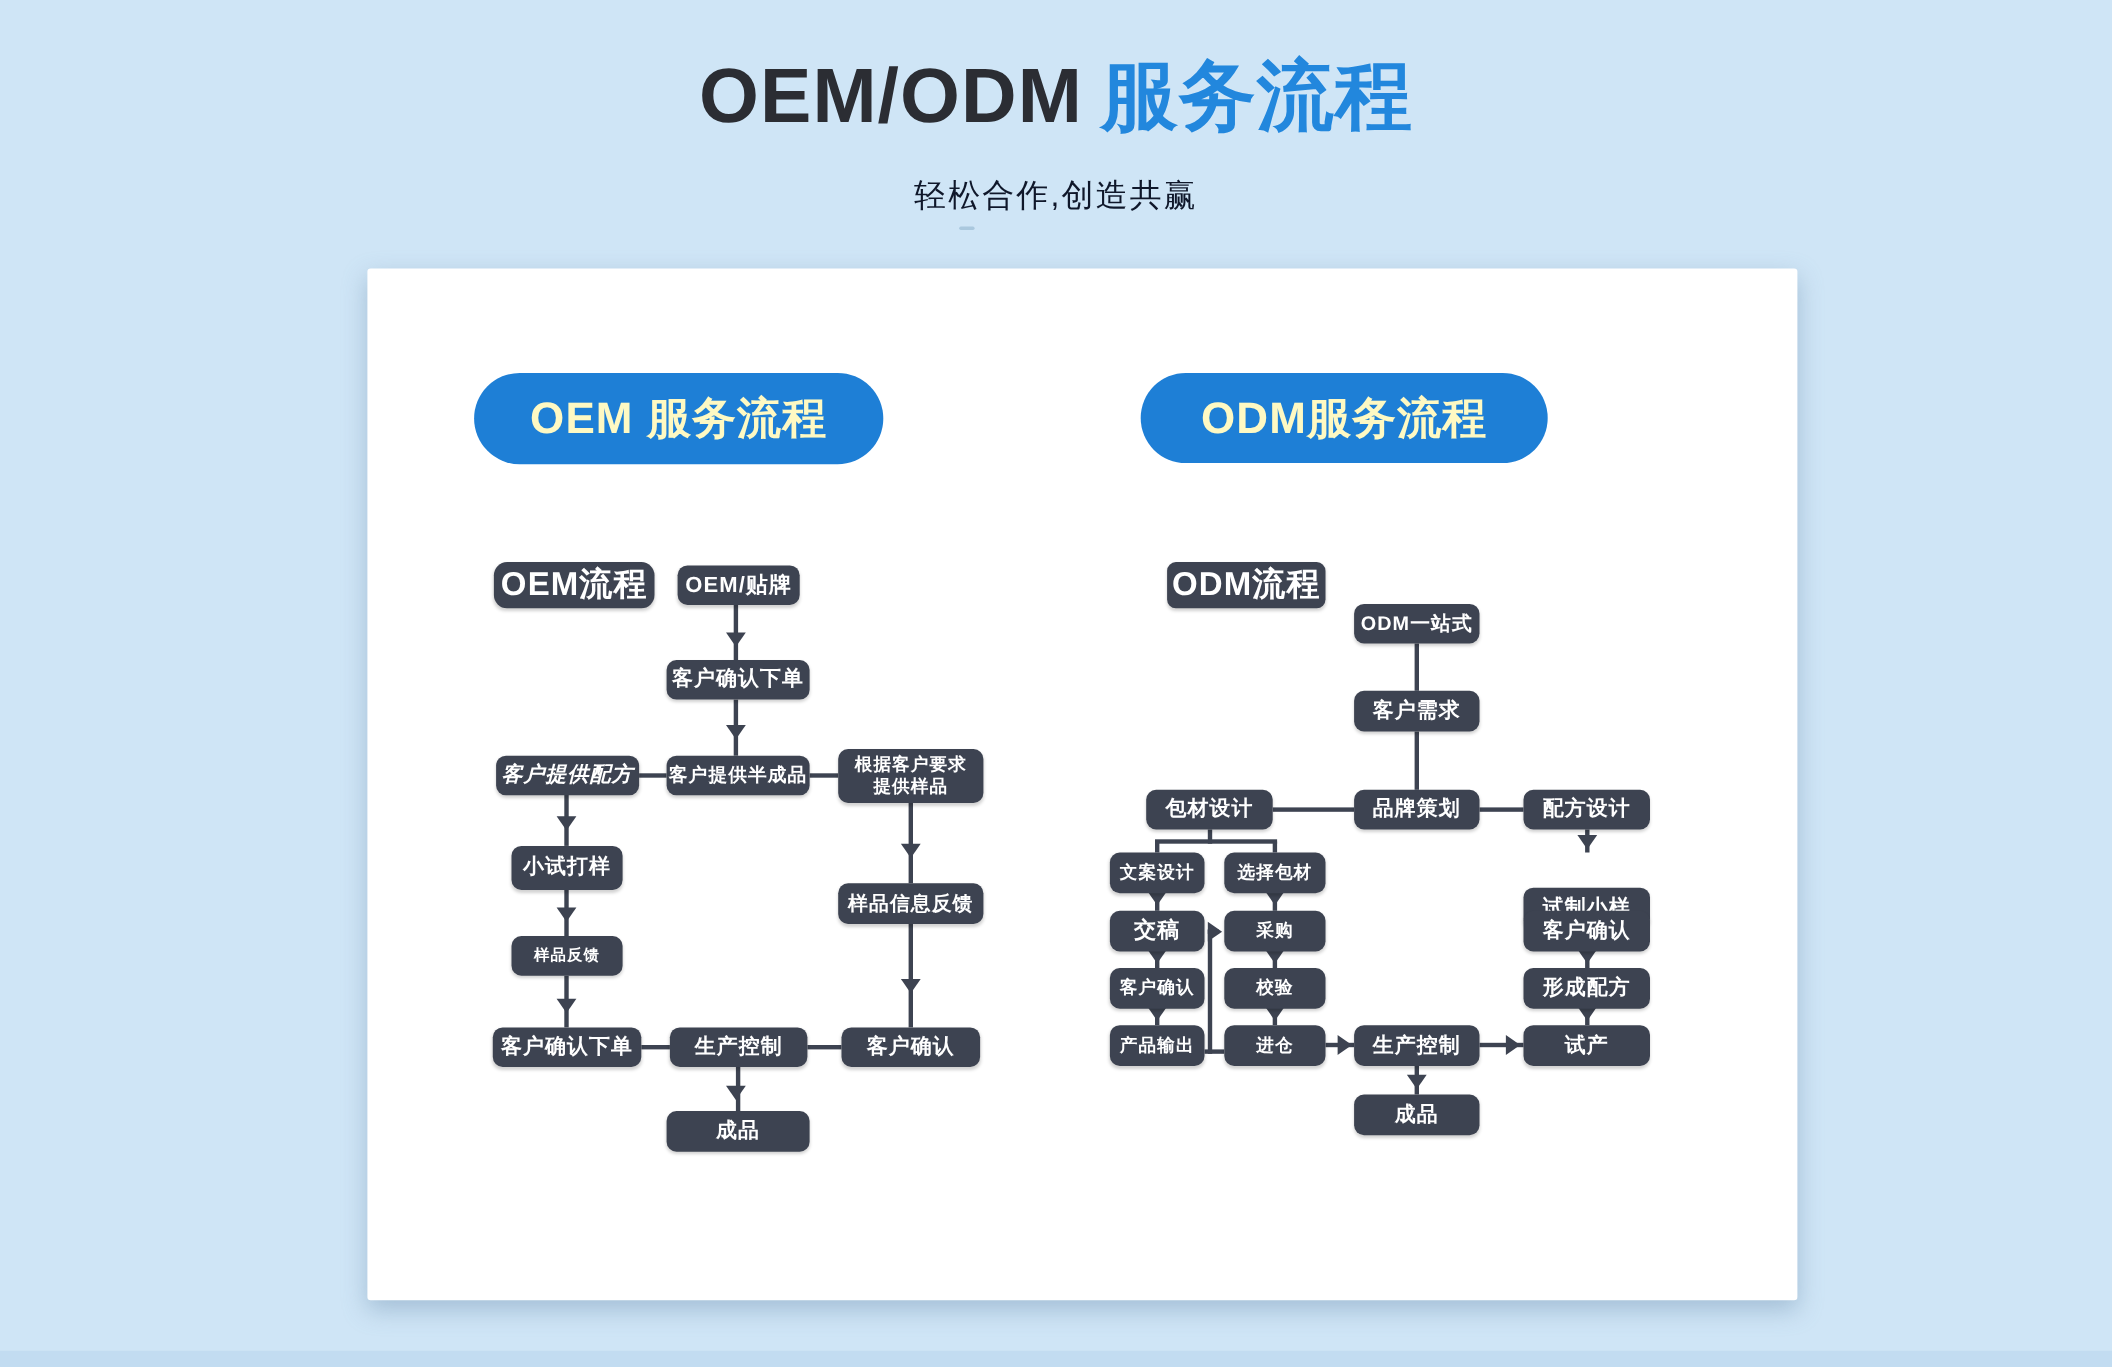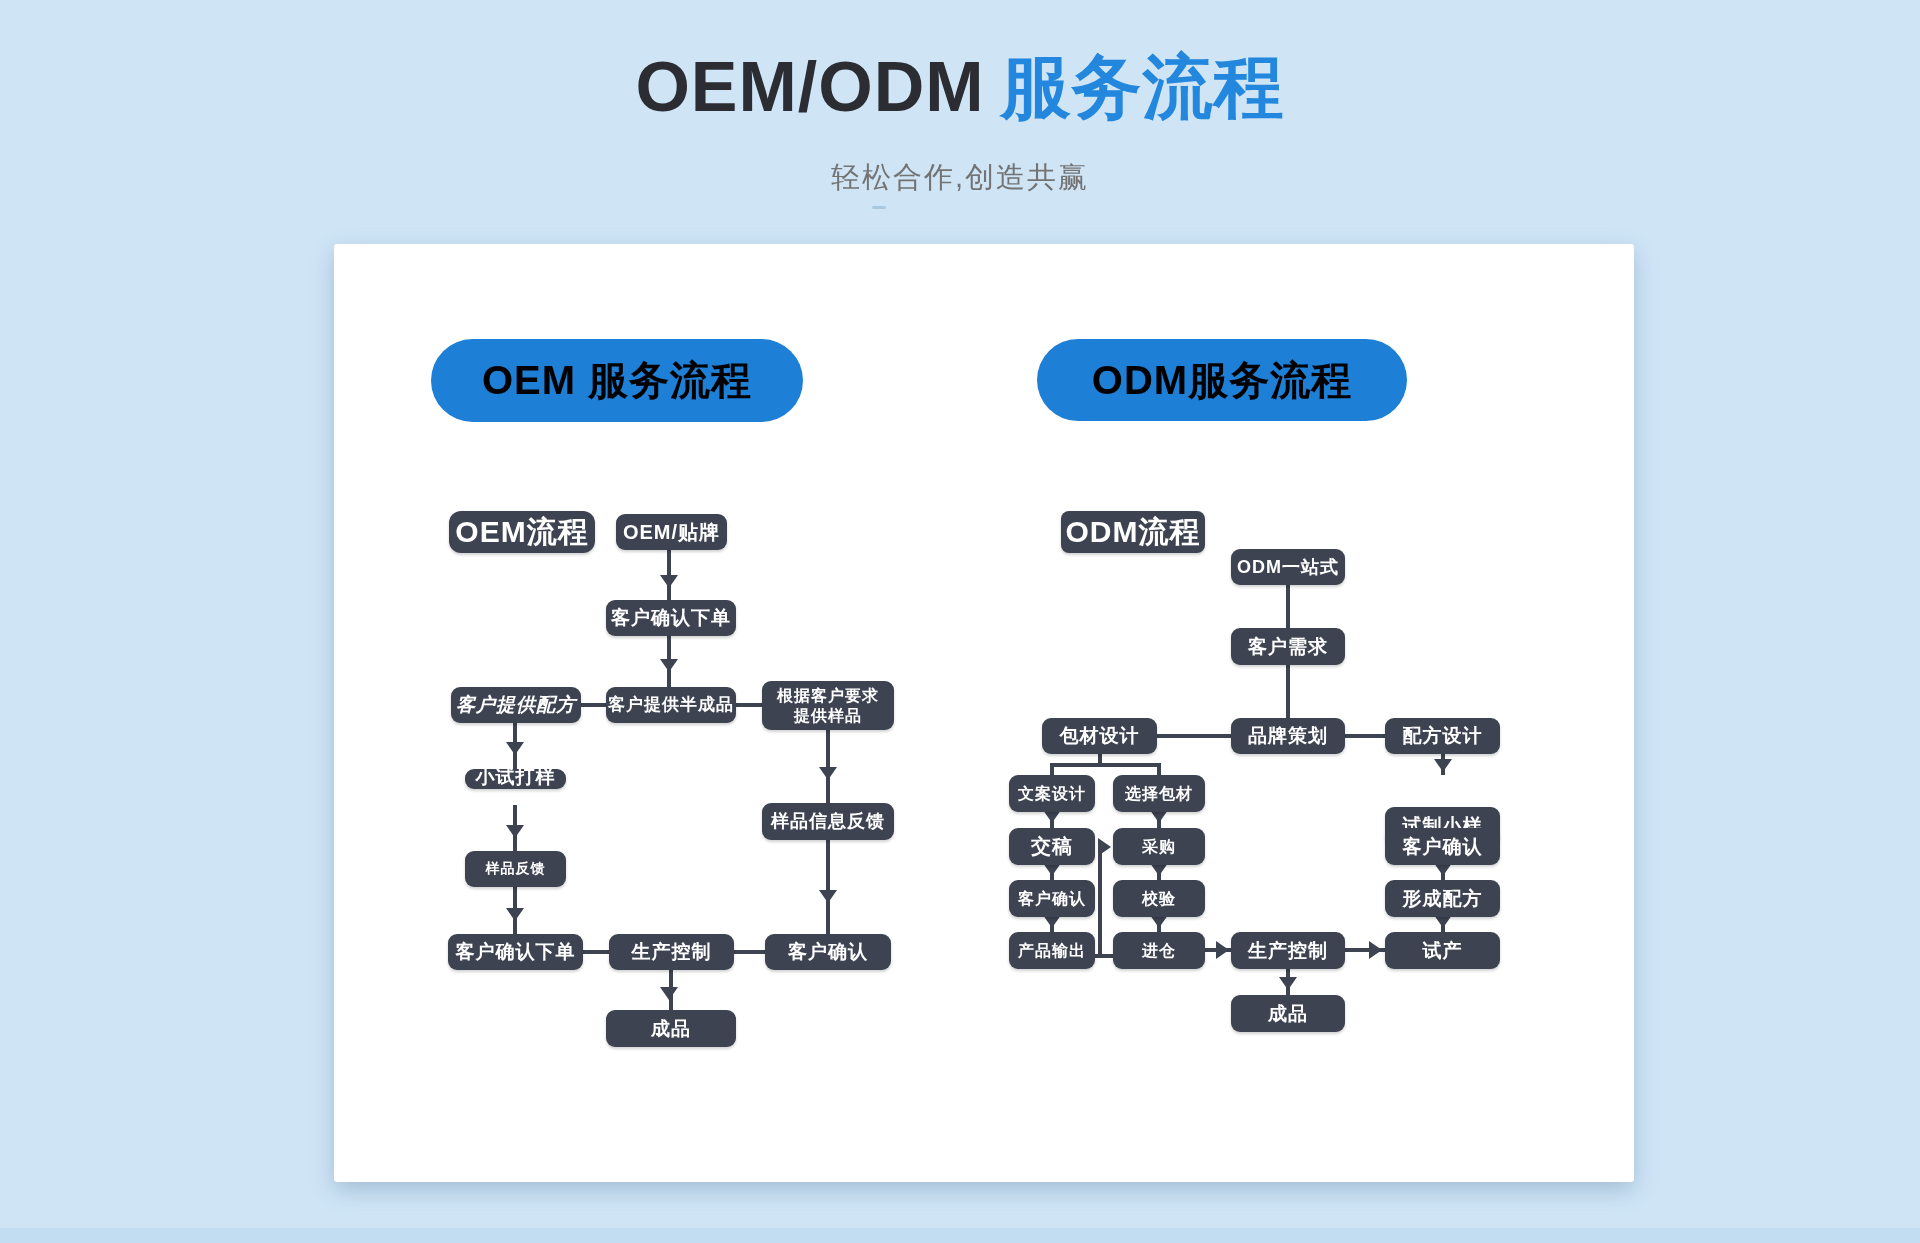--- a/index.html
+++ b/index.html
@@ -26,41 +26,41 @@
     text-align:center;
     font-size:70px;font-weight:bold;
     color:#2b2d33;
     letter-spacing:1px;
     line-height:1.3;
   }
   .title .blue{color:var(--title-blue);margin-left:16px;}
   .subtitle{
     position:absolute;left:0;top:158px;width:1920px;
     text-align:center;
-    font-size:29px;color:#737373;
+    font-size:29px;color:#0f172a;
     letter-spacing:2px;
   }
   .subtitle-dash{
     position:absolute;left:872px;top:206px;width:14px;height:3px;
     background:#aac8de;border-radius:2px;
   }
   .card{
     position:absolute;left:334px;top:244px;width:1300px;height:938px;
     background:var(--card);
     border-radius:3px;
     box-shadow:0 8px 22px rgba(110,145,175,0.45);
   }
   .bottom-strip{
     position:absolute;left:0;top:1228px;width:1920px;height:15px;
     background:#c2dcf1;
   }
   .pill{
     position:absolute;
     background:var(--accent);
-    color:#000000;
+    color:#fef9c3;
     font-size:40px;font-weight:bold;
     letter-spacing:1px;
     display:flex;align-items:center;justify-content:center;
     border-radius:42px;
   }
   #pill-oem{left:431px;top:339px;width:372px;height:83px;}
   #pill-odm{left:1037px;top:339px;width:370px;height:82px;}
   #diagram-layer{position:absolute;left:0;top:0;width:1920px;height:1243px;}
   .node{
     position:absolute;
@@ -125,21 +125,21 @@
       <div class="arrow-down" style="left: 819px; top: 767px;"></div>
       <div class="arrow-down" style="left: 819px; top: 890px;"></div>
       <div class="arrow-down" style="left: 660px; top: 987px;"></div>
       <div class="node" style="left: 449px; top: 511px; width: 146px; height: 42px; font-size: 30px; border-radius: 12px;">OEM流程</div>
       <div class="node" style="left: 616px; top: 514px; width: 111px; height: 36px; font-size: 20px;">OEM/贴牌</div>
       <div class="node" style="left: 606px; top: 600px; width: 130px; height: 36px; font-size: 19px;">客户确认下单</div>
       <div class="node" style="left: 451px; top: 687px; width: 130px; height: 36px; font-size: 19px; font-style: italic;">客户提供配方</div>
       <div class="node" style="left: 606px; top: 687px; width: 130px; height: 36px; font-size: 17px;">客户提供半成品</div>
       <div class="node" style="left: 762px; top: 681px; width: 132px; height: 49px; font-size: 16px;">根据客户要求
 提供样品</div>
-      <div class="node" style="left: 465px; top: 769px; width: 101px; height: 20px; font-size: 19px; font-family: Liberation Mono, monospace;">小试打样</div>
+      <div class="node" style="left: 465px; top: 769px; width: 101px; height: 40px; font-size: 19px;">小试打样</div>
       <div class="node" style="left: 465px; top: 851px; width: 101px; height: 36px; font-size: 14px;">样品反馈</div>
       <div class="node" style="left: 448px; top: 934px; width: 135px; height: 36px; font-size: 19px;">客户确认下单</div>
       <div class="node" style="left: 609px; top: 934px; width: 125px; height: 36px; font-size: 19px;">生产控制</div>
       <div class="node" style="left: 765px; top: 934px; width: 126px; height: 36px; font-size: 19px;">客户确认</div>
       <div class="node" style="left: 762px; top: 803px; width: 132px; height: 37px; font-size: 18px;">样品信息反馈</div>
       <div class="node" style="left: 606px; top: 1010px; width: 130px; height: 37px; font-size: 19px;">成品</div>
       <div class="edge" style="left: 1286px; top: 585px; width: 4px; height: 43px;"></div>
       <div class="edge" style="left: 1286px; top: 665px; width: 4px; height: 53px;"></div>
       <div class="edge" style="left: 1157px; top: 734px; width: 74px; height: 4px;"></div>
       <div class="edge" style="left: 1345px; top: 734px; width: 40px; height: 4px;"></div>

